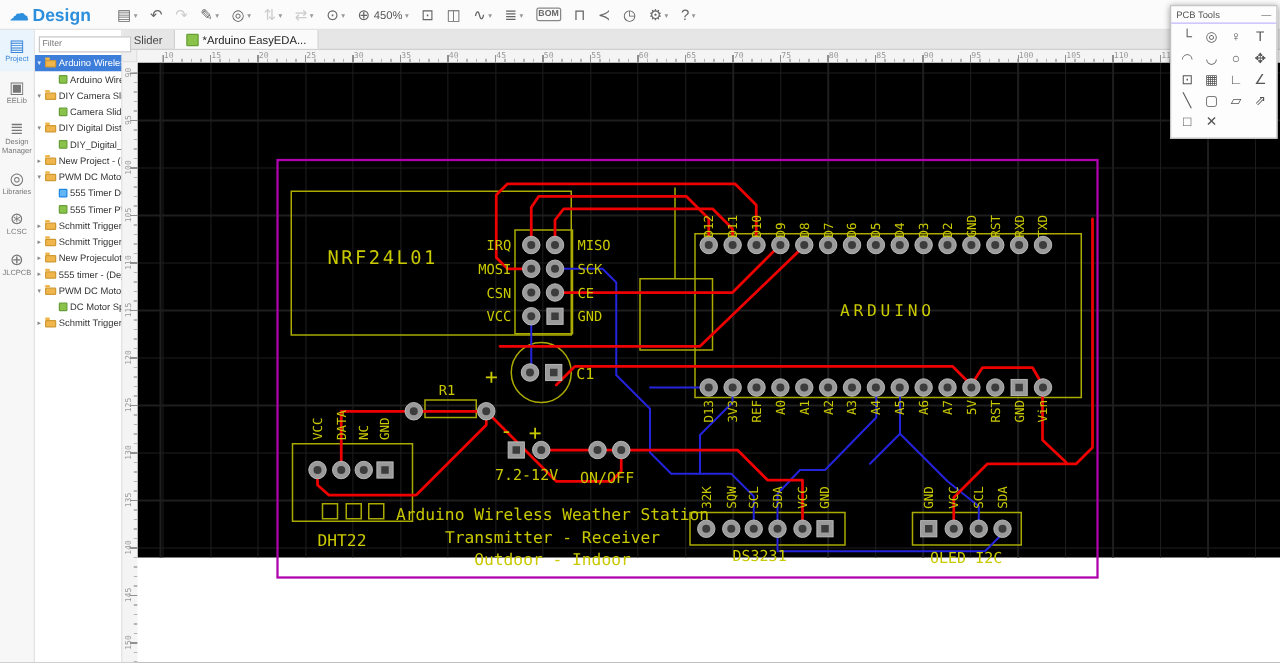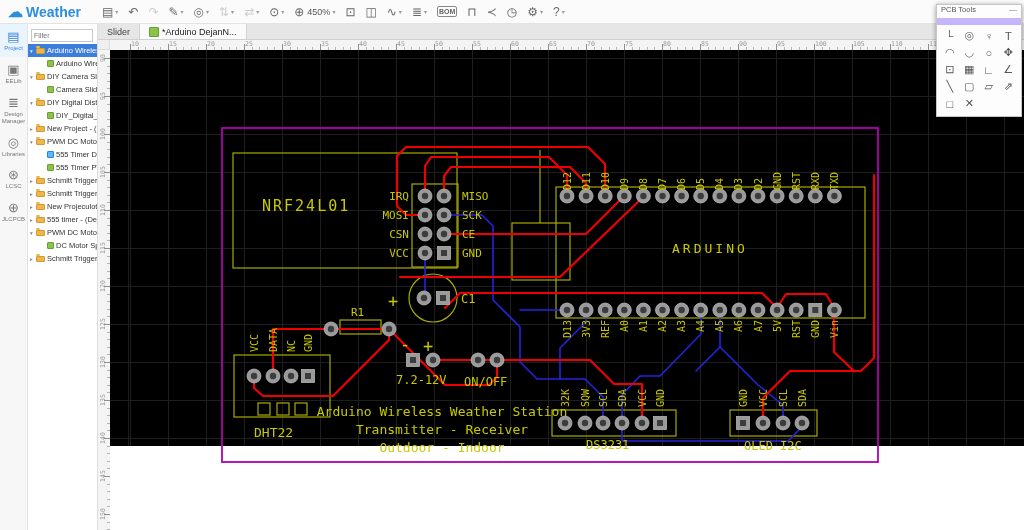--- a/index.html
+++ b/index.html
@@ -18,21 +18,21 @@
   
   .sidetabs{position:absolute;left:0;top:24px;width:28px;height:506px;background:#f7f7f7;
     border-right:1px solid #e2e2e2;box-sizing:border-box;z-index:5}
   .stab{display:flex;flex-direction:column;align-items:center;padding:6px 0 5px;color:#777;cursor:pointer}
   .stab .g{font-size:13px;line-height:1}
   .stab .lbl{font-size:6px;margin-top:2px;text-align:center;line-height:1.15;word-break:break-word;padding:0 1px}
   .stab.active{color:#3a85d9;background:#eaf4fd}
   
   .projpanel{position:absolute;left:28px;top:24px;width:70px;height:506px;background:#fff;
     border-right:1px solid #ddd;box-sizing:border-box;z-index:5}
-  .filter{margin:4px 3px 2px;width:62px;height:13px;font-size:7px;border:1px solid #c8c8c8;
+  .filter{margin:4px 3px 2px;width:74px;height:13px;font-size:7px;border:1px solid #c8c8c8;
     padding:0 2px;box-sizing:border-box;color:#333;font-family:"Liberation Sans",sans-serif}
   .titem{display:flex;align-items:center;height:13px;font-size:7.5px;color:#333;white-space:nowrap;
     overflow:hidden;padding-left:2px;cursor:pointer}
   .titem.ind1{padding-left:13px}
   .titem .arr{width:6px;font-size:5.5px;color:#888;flex:none}
   .titem .fold{width:9px;height:6px;background:#f0b64c;border:1px solid #cf9a34;border-radius:1px;
     margin-right:2px;flex:none;position:relative;box-sizing:border-box}
   .titem .fold:before{content:"";position:absolute;left:-1px;top:-3px;width:4px;height:2px;background:#f0b64c;border-radius:1px}
   .titem .doc{width:7px;height:7px;border-radius:1px;margin-right:2px;flex:none;box-sizing:border-box}
   .doc.pcb{background:#8bc34a;border:1px solid #689f38}
@@ -68,33 +68,33 @@
     font-size:6.5px;color:#999;font-family:"DejaVu Sans Mono",monospace;transform:rotate(-90deg)}
   
   .canvas{position:absolute;left:110px;top:50px;width:914px;height:396px;background:#000;
     background-image:repeating-linear-gradient(90deg,#1e1e1e 0 1px,transparent 1px 38px),
                      repeating-linear-gradient(180deg,#1e1e1e 0 1px,transparent 1px 38px);
     background-position:20px 8px;z-index:1}
   .canvas svg{position:absolute;left:0;top:0}
   
   .pcbtools{position:absolute;left:936px;top:4px;width:86px;background:#fdfdfd;border:1px solid #c5c5c5;
     box-shadow:0 1px 5px rgba(0,0,0,.4);z-index:7;box-sizing:border-box}
-  .pt-title{display:flex;justify-content:space-between;height:13px;padding:0 4px;
-    font-size:7.5px;color:#555;border-bottom:7px solid #c4b5fd}
+  .pt-title{display:flex;justify-content:space-between;align-items:center;height:13px;padding:0 4px;
+    font-size:7.5px;color:#555;border-bottom:1px solid #c4b5fd}
   .pt-min{cursor:pointer;color:#777;font-size:8px}
   .pt-grid{display:grid;grid-template-columns:repeat(4,1fr);padding:2px 3px 4px}
   .pt{height:17px;display:flex;align-items:center;justify-content:center;font-size:11px;color:#555;cursor:pointer}
 </style>
 </head>
 <body>
 
 <div class="topbar">
   <div class="logo">
     <span class="cloud">☁</span>
-    <span>Weather</span>
+    <span>Design</span>
   </div>
   <div id="toolbar-icons" style="display:flex;align-items:center">
       <div class="tbi">
         <span class="g">▤</span>
         <span class="caret">▾</span>
       </div>
       <div class="tbi">
         <span class="g">↶</span>
       </div>
       <div class="tbi disabled">
@@ -279,21 +279,21 @@
       </div>
     </div>
 </div>
 
 <div class="main-tabs" id="doc-tabs">
     <div class="dtab">
       <span>Slider</span>
     </div>
     <div class="dtab active">
       <span class="doc"></span>
-      <span>*Arduino DejanN...</span>
+      <span>*Arduino EasyEDA...</span>
     </div>
   </div>
 
 <div class="corner"></div>
 <div class="hruler" id="hruler">
     <span class="rl" style="left: 21px;">10</span>
     <span class="rl" style="left: 59px;">15</span>
     <span class="rl" style="left: 97px;">20</span>
     <span class="rl" style="left: 135px;">25</span>
     <span class="rl" style="left: 173px;">30</span>

